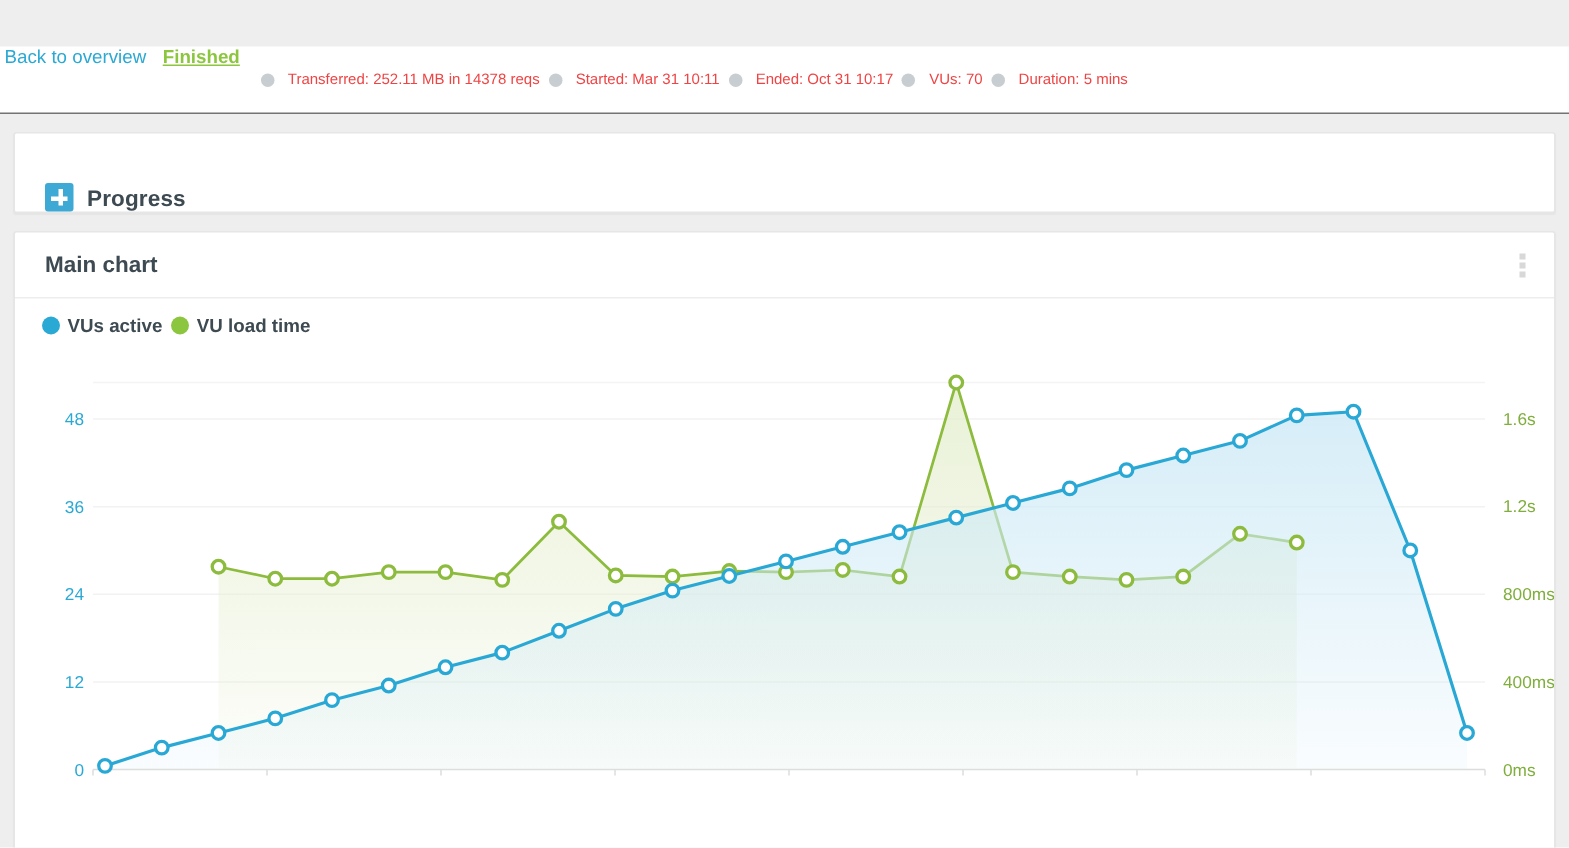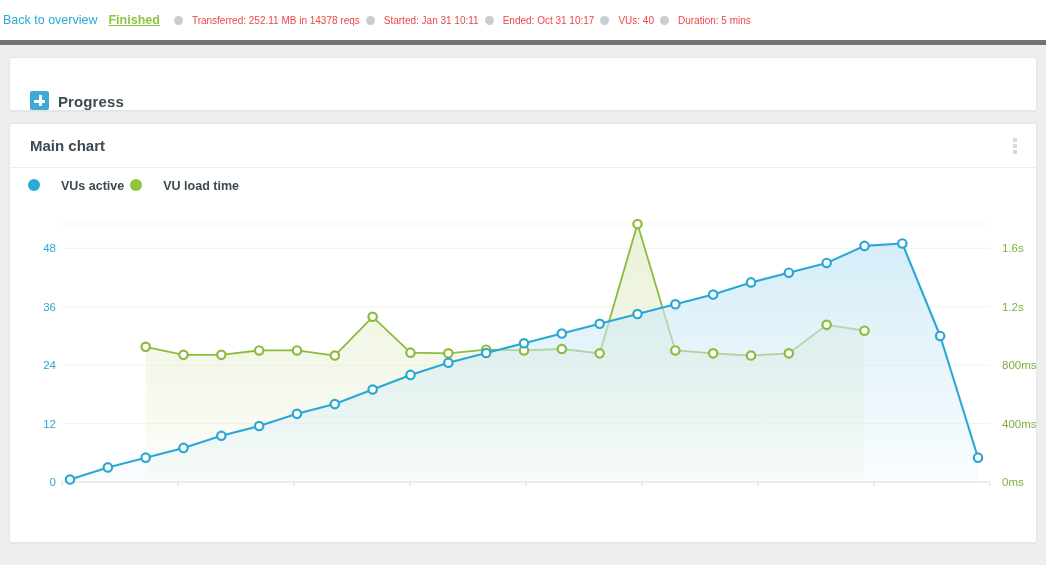--- a/index.html
+++ b/index.html
@@ -11,25 +11,25 @@
     font-family: "Liberation Sans", sans-serif;
     overflow: hidden;
     color: #3d4a52;
   }
 
   
   .topbar {
     height: 45px;
     background: #ffffff;
     display: flex;
-    align-items: center;
     padding: 0 10px 0 3px;
     font-size: 12.5px;
-    border-bottom: 5px solid #737373;
+    border-bottom: 1px solid #737373;
     white-space: nowrap;
+    margin-top: 31px;
   }
   .topbar a.backlink {
     color: #2aa9d4;
     text-decoration: none;
     font-size: 12.5px;
     margin-right: 11px;
   }
   .topbar .status-finished {
     color: #8cc63f;
     font-weight: 600;
@@ -121,21 +121,21 @@
     background: #d8d8d8;
   }
   .legend {
     display: flex;
     align-items: center;
     padding: 11px 0 0 18px;
     font-size: 12.5px;
     font-weight: bold;
     color: #3d4a52;
   }
-  .legend-item { display: inline-flex; margin-right: 6px; gap: 16px; }
+  .legend-item { display: inline-flex; align-items: center; margin-right: 6px; }
   .legend-dot {
     width: 12px; height: 12px; border-radius: 50%;
     margin-right: 5px;
     display: inline-block;
   }
   .plot-wrap {
     position: absolute;
     left: 0; right: 0;
     top: 88px;
     bottom: 0;
@@ -150,29 +150,29 @@
 <div class="topbar">
   <a class="backlink" href="#">Back to overview</a>
   <span class="status-finished">Finished</span>
 
   <span class="stat-group">
     <span class="stat-dot"></span>
     <span>Transferred: 252.11 MB in 14378 reqs</span>
   </span>
   <span class="stat-group">
     <span class="stat-dot"></span>
-    <span>Started: Jan 31 10:11</span>
+    <span>Started: Mar 31 10:11</span>
   </span>
   <span class="stat-group">
     <span class="stat-dot"></span>
     <span>Ended: Oct 31 10:17</span>
   </span>
   <span class="stat-group">
     <span class="stat-dot"></span>
-    <span>VUs: 40</span>
+    <span>VUs: 70</span>
   </span>
   <span class="stat-group">
     <span class="stat-dot"></span>
     <span>Duration: 5 mins</span>
   </span>
 </div>
 
 <div class="card progress-card">
   <span class="plus-box"></span>
   <span class="progress-title">Progress</span>

